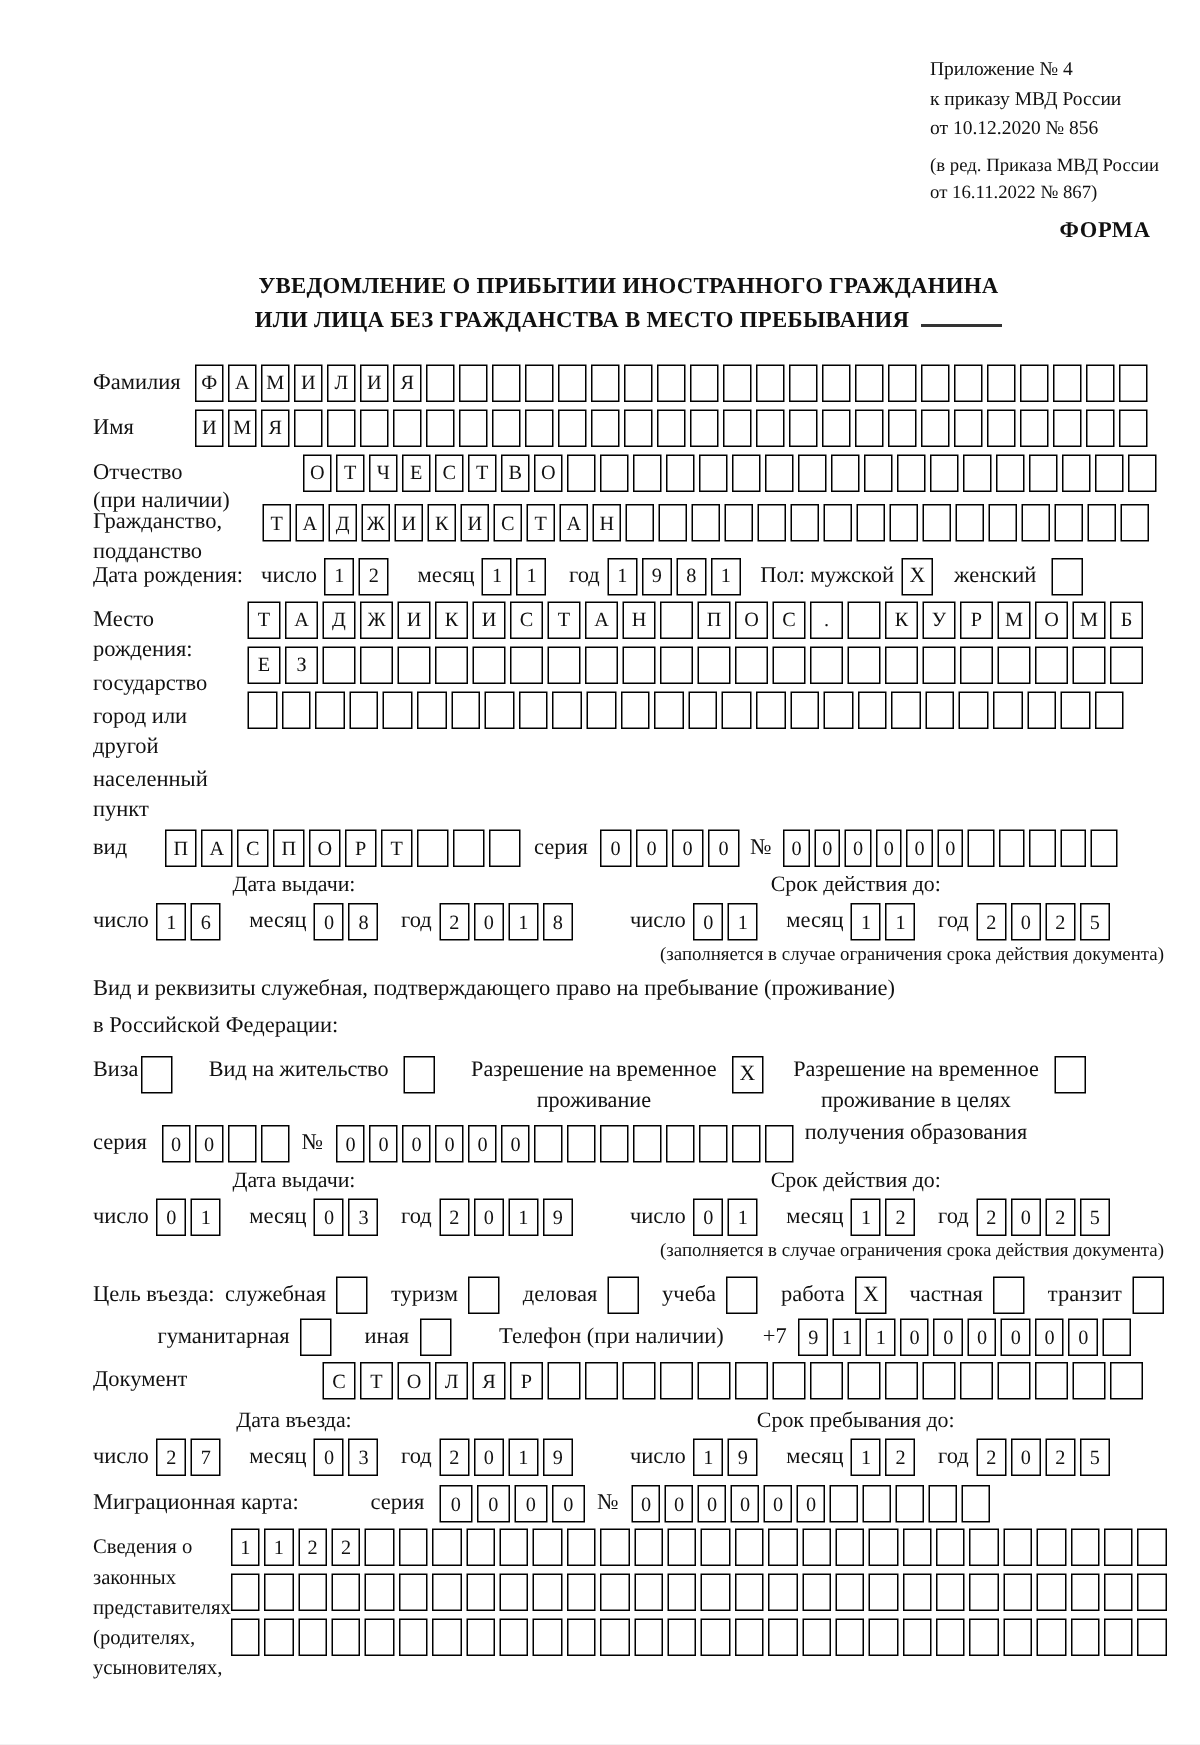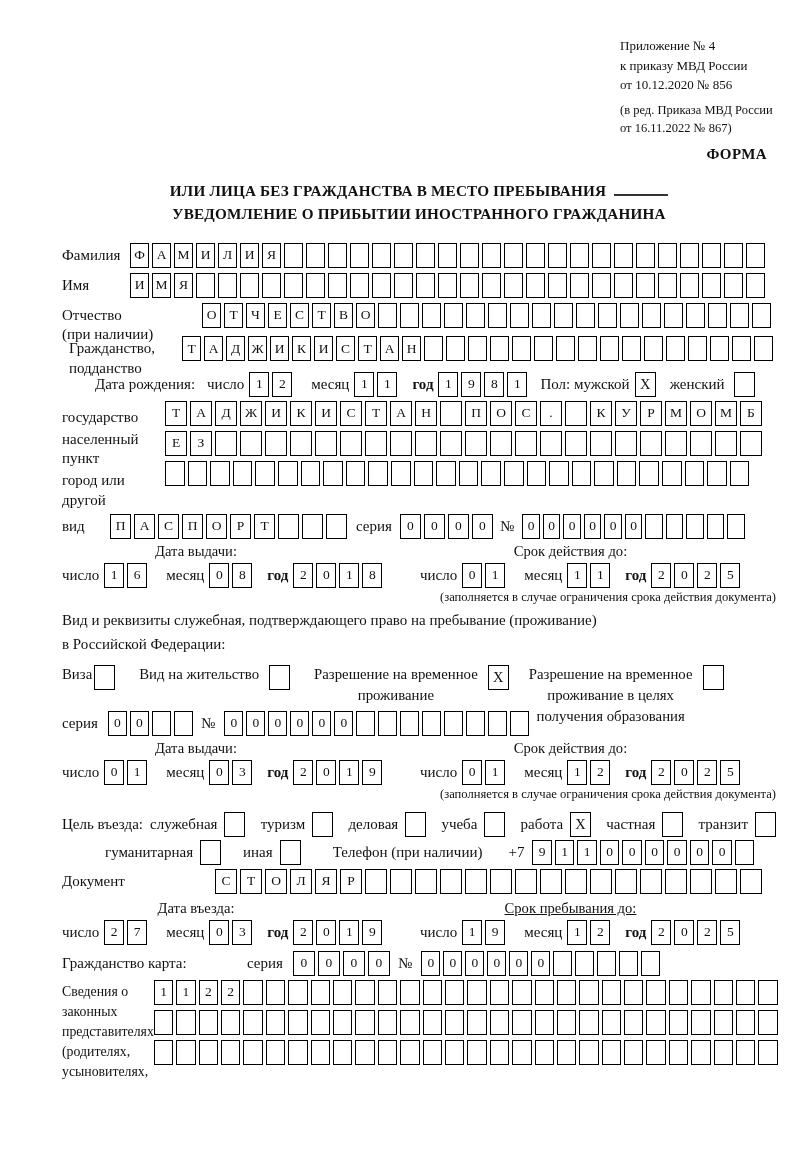--- a/index.html
+++ b/index.html
@@ -30,21 +30,21 @@
   .inline-lbl{font-size:15px;padding-top:3px;white-space:nowrap;}
   .center-bold{text-align:center;font-weight:bold;font-size:14.4px;margin-top:7px;}
 
   .dates-row{display:flex;margin-top:4px;}
   .dates-left{flex:0 0 358px;}
   .dates-right{flex:1 1 auto;}
   .dg-heading{text-align:center;font-size:14.6px;}
   .dg{display:flex;align-items:center;margin-top:3px;}
   .dgl{font-size:15px;margin-right:5px;white-space:nowrap;}
   .dgl.gap{margin-left:16px;}
-  .dgl.gap2{margin-left:12px;font-weight:bold;}
+  .dgl.gap2{margin-left:12px;}
   .small-note{font-size:12.6px;text-align:right;margin-top:2px;}
 
   .intro{font-size:15px;margin-top:10px;line-height:1.5;}
   .options-row{display:flex;align-items:flex-start;margin-top:8px;}
   .opt{display:flex;align-items:flex-start;}
   .opt .olbl{font-size:14.8px;line-height:1.42;text-align:center;white-space:nowrap;}
   .opt .checkbox{margin-left:10px;margin-top:1px;}
 
   .purp-row{display:flex;align-items:center;justify-content:space-between;margin-top:10px;}
   .p-item{display:flex;align-items:center;}
@@ -69,22 +69,22 @@
     <div class="note">
       <div>(в ред. Приказа МВД России</div>
       <div>от 16.11.2022 № 867)</div>
     </div>
   </div>
 
   <div class="forma">ФОРМА</div>
 
   <div class="content">
     <div class="title">
+      <div>УВЕДОМЛЕНИЕ О ПРИБЫТИИ ИНОСТРАННОГО ГРАЖДАНИНА</div>
       <div><span>ИЛИ ЛИЦА БЕЗ ГРАЖДАНСТВА В МЕСТО ПРЕБЫВАНИЯ</span><span class="blank-line"></span></div>
-      <div>УВЕДОМЛЕНИЕ О ПРИБЫТИИ ИНОСТРАННОГО ГРАЖДАНИНА</div>
     </div>
 
 
     <div class="frow" style="margin-top:17px;">
       <div class="flabel" style="width:68px;">Фамилия</div>
       <div class="cells">
           <span class="cell">Ф</span>
           <span class="cell">А</span>
           <span class="cell">М</span>
           <span class="cell">И</span>
@@ -179,21 +179,21 @@
           <span class="cell"></span>
           <span class="cell"></span>
           <span class="cell"></span>
           <span class="cell"></span>
           <span class="cell"></span>
           <span class="cell"></span>
           <span class="cell"></span>
         </div>
     </div>
 
-    <div class="frow" style="margin-top:-9px;justify-content:flex-end;">
+    <div class="frow" style="margin-top:-9px;">
       <div class="flabel" style="width:113px;">
         <div>Гражданство,</div>
         <div>подданство</div>
       </div>
       <div class="cells">
           <span class="cell">Т</span>
           <span class="cell">А</span>
           <span class="cell">Д</span>
           <span class="cell">Ж</span>
           <span class="cell">И</span>
@@ -216,21 +216,21 @@
           <span class="cell"></span>
           <span class="cell"></span>
           <span class="cell"></span>
           <span class="cell"></span>
           <span class="cell"></span>
           <span class="cell"></span>
         </div>
     </div>
 
     <div class="frow" style="margin-top:-7px;align-items:center;">
-      <span class="inline-lbl" style="padding-top:0;margin-left:33px;">Дата рождения:</span>
+      <span class="inline-lbl" style="padding-top:0;">Дата рождения:</span>
       <span class="dgl" style="margin-left:12px;">число</span>
       <span class="cells">
           <span class="cell" style="width: 20px;">1</span>
           <span class="cell" style="width: 20px;">2</span>
         </span>
       <span class="dgl gap">месяц</span>
       <span class="cells">
           <span class="cell" style="width: 20px;">1</span>
           <span class="cell" style="width: 20px;">1</span>
         </span>
@@ -242,23 +242,24 @@
           <span class="cell" style="width: 20px;">1</span>
         </span>
       <span class="inline-lbl" style="margin-left:10px;padding-top:0;">Пол: мужской</span>
       <span class="checkbox" style="margin-left:5px;">X</span>
       <span class="inline-lbl" style="margin-left:14px;padding-top:0;">женский</span>
       <span class="checkbox" style="margin-left:10px;"></span>
     </div>
 
     <div class="frow" style="margin-top:4px;">
       <div class="flabel" style="width:103px;white-space:normal;">
+        <div>Место рождения:</div>
         <div style="margin-top:4px;">государство</div>
+        <div style="margin-top:2px;">город или другой</div>
         <div style="margin-top:2px;">населенный пункт</div>
-        <div style="margin-top:2px;">город или другой</div>
       </div>
       <div>
         <div class="cells" style="margin-bottom:5px;">
             <span class="cell" style="width: 22px;">Т</span>
             <span class="cell" style="width: 22px;">А</span>
             <span class="cell" style="width: 22px;">Д</span>
             <span class="cell" style="width: 22px;">Ж</span>
             <span class="cell" style="width: 22px;">И</span>
             <span class="cell" style="width: 22px;">К</span>
             <span class="cell" style="width: 22px;">И</span>
@@ -629,21 +630,21 @@
           <span class="dgl gap2">год</span>
           <span class="cells">
               <span class="cell" style="width: 20px;">2</span>
               <span class="cell" style="width: 20px;">0</span>
               <span class="cell" style="width: 20px;">1</span>
               <span class="cell" style="width: 20px;">9</span>
             </span>
         </div>
       </div>
       <div class="dates-right">
-        <div class="dg-heading" style="padding-right:55px;text-decoration:underline;">Срок пребывания до:</div>
+        <div class="dg-heading" style="padding-right:55px;">Срок пребывания до:</div>
         <div class="dg">
           <span class="dgl">число</span>
           <span class="cells">
               <span class="cell" style="width: 20px;">1</span>
               <span class="cell" style="width: 20px;">9</span>
             </span>
           <span class="dgl gap">месяц</span>
           <span class="cells">
               <span class="cell" style="width: 20px;">1</span>
               <span class="cell" style="width: 20px;">2</span>
@@ -653,21 +654,21 @@
               <span class="cell" style="width: 20px;">2</span>
               <span class="cell" style="width: 20px;">0</span>
               <span class="cell" style="width: 20px;">2</span>
               <span class="cell" style="width: 20px;">5</span>
             </span>
         </div>
       </div>
     </div>
 
     <div class="mc-row" style="align-items:center;">
-      <span class="inline-lbl" style="width:185px;padding-top:0;">Гражданство карта:</span>
+      <span class="inline-lbl" style="width:185px;padding-top:0;">Миграционная карта:</span>
       <span class="inline-lbl" style="margin-right:10px;padding-top:0;">серия</span>
       <span class="cells">
           <span class="cell" style="width: 22px;">0</span>
           <span class="cell" style="width: 22px;">0</span>
           <span class="cell" style="width: 22px;">0</span>
           <span class="cell" style="width: 22px;">0</span>
         </span>
       <span class="inline-lbl" style="margin:0 9px 0 5px;padding-top:0;">№</span>
       <span class="cells">
           <span class="cell">0</span>

